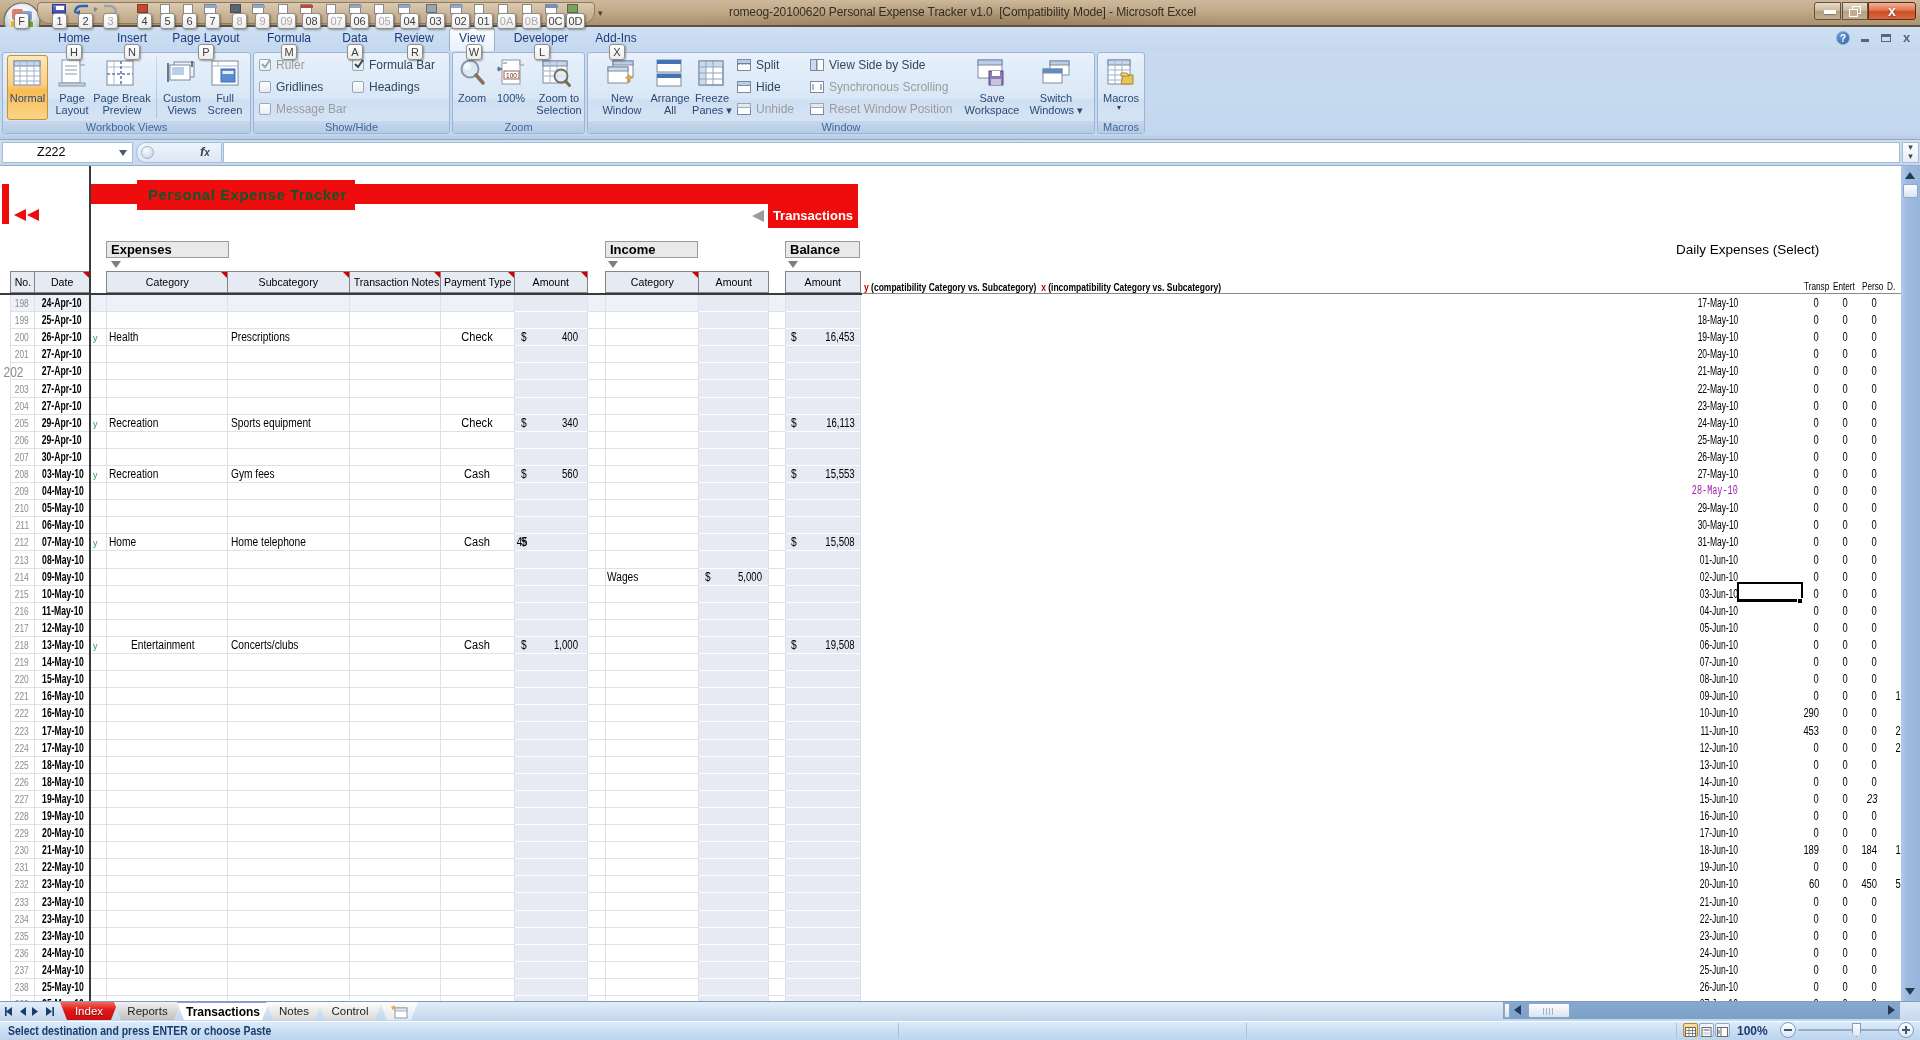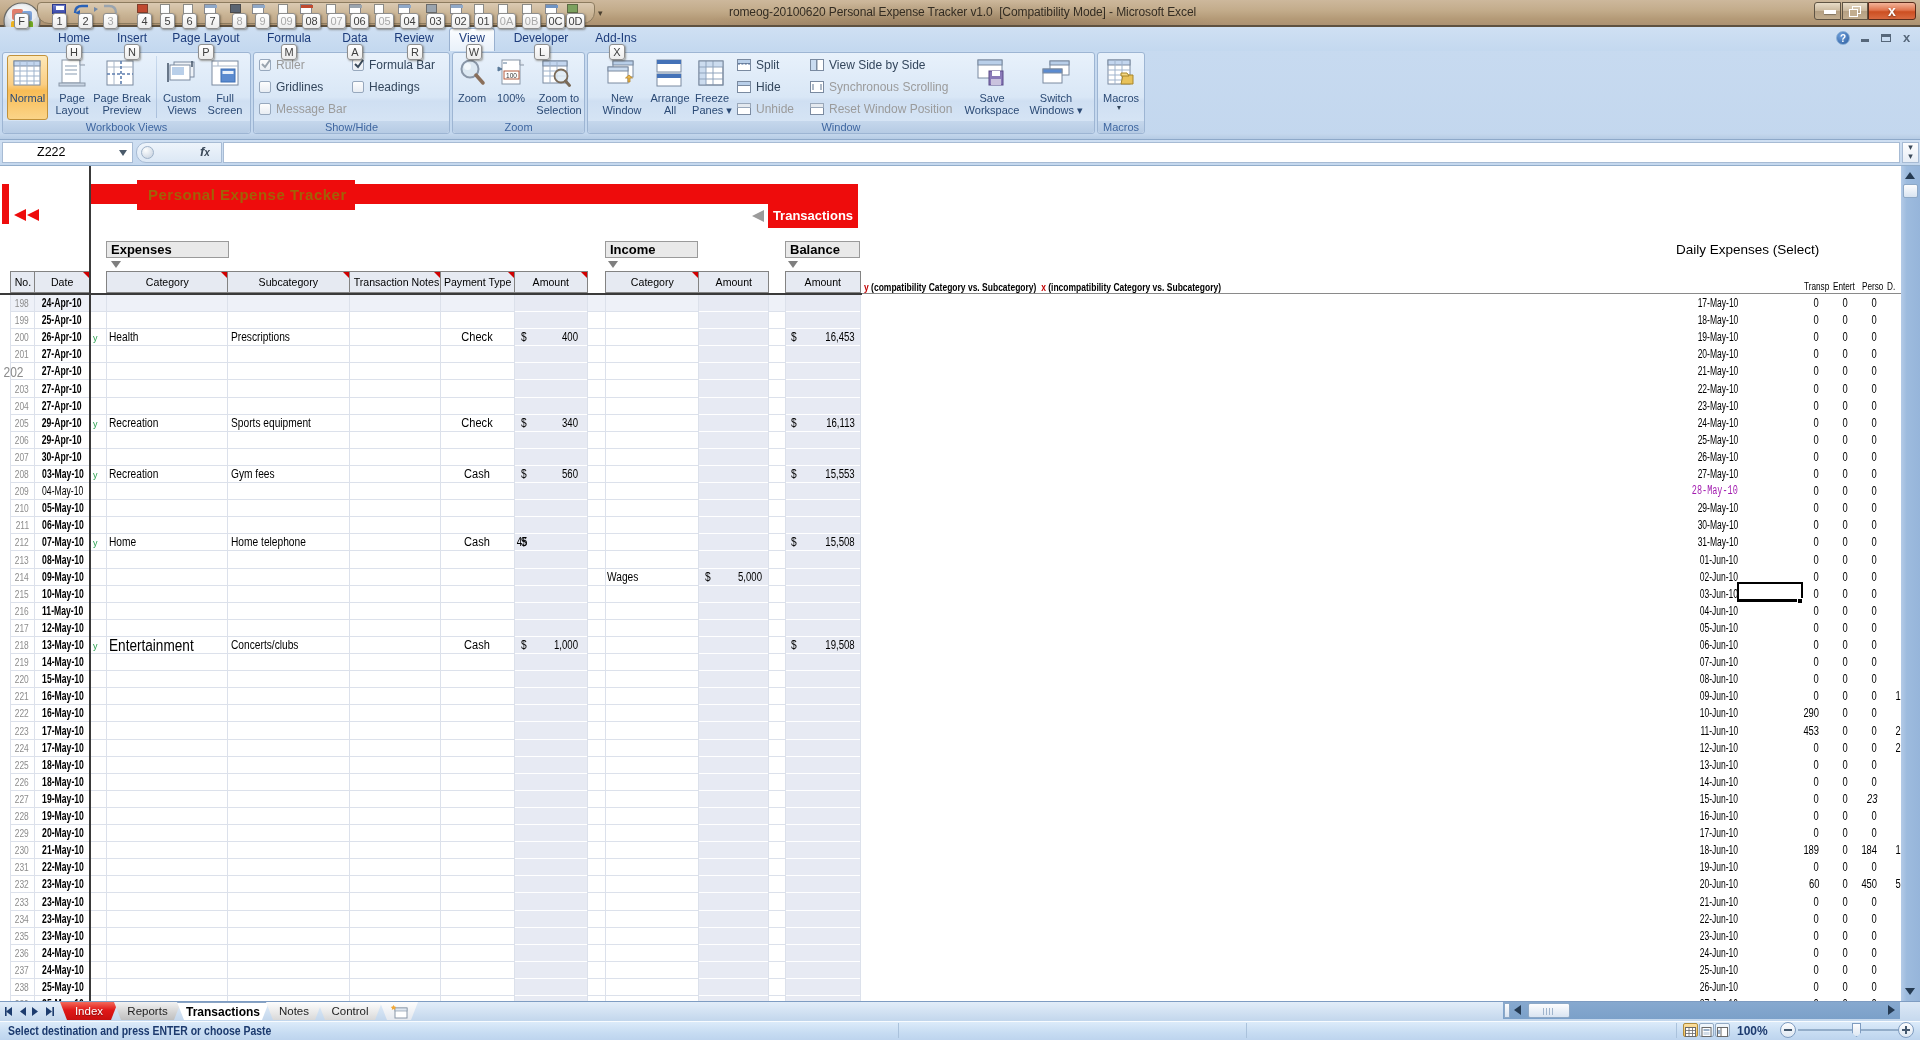--- a/index.html
+++ b/index.html
@@ -315,21 +315,21 @@
 <div class="ab" style="left:200px;top:144px;width:20px;height:17px;font-size:13px;font-style:italic;font-weight:bold;color:#3c4a5a;">f<span style="font-size:10px;">x</span></div>
 <div class="ab" style="left:223px;top:142px;width:1677px;height:21px;background:#fff;border:1px solid #a7bbd4;"></div>
 <div class="ab" style="left:1902px;top:142px;width:17px;height:21px;background:linear-gradient(#fdfdfe,#e8eef6);border:1px solid #a7bbd4;color:#3c4a5a;font-size:9px;line-height:9px;text-align:center;">▾<br>▾</div>
 <div class="ab" style="left:0;top:165px;width:1920px;height:1px;background:#93aecb;"></div>
 <div class="ab" style="left:0;top:166px;width:1901px;height:836px;background:#fff;overflow:hidden;" id="sheet">
 <div class="ab" style="left:2px;top:18px;width:7px;height:40px;background:#ee0c0c;"></div>
 <div class="tri ab" style="left:14px;top:43px;border-top:6px solid transparent;border-bottom:6px solid transparent;border-right:12px solid #ee0c0c;"></div>
 <div class="tri ab" style="left:27px;top:43px;border-top:6px solid transparent;border-bottom:6px solid transparent;border-right:12px solid #ee0c0c;"></div>
 <div class="ab" style="left:90px;top:18px;width:768px;height:20px;background:#ee0c0c;"></div>
 <div class="ab" style="left:137px;top:14px;width:218px;height:30px;background:#ee0c0c;"></div>
-<div class="ab" style="left:148px;top:14px;width:215px;height:30px;line-height:30px;color:#a16207;font-weight:bold;font-size:15px;letter-spacing:0.5px;">Personal Expense Tracker</div>
+<div class="ab" style="left:148px;top:14px;width:215px;height:30px;line-height:30px;color:#14532d;font-weight:bold;font-size:15px;letter-spacing:0.5px;">Personal Expense Tracker</div>
 <div class="tri ab" style="left:752px;top:44px;border-top:6px solid transparent;border-bottom:6px solid transparent;border-right:12px solid #9b9b9b;"></div>
 <div class="ab" style="left:768px;top:37px;width:90px;height:25px;background:#ee0c0c;color:#fff;font-weight:bold;font-size:13px;text-align:center;line-height:25px;">Transactions</div>
 <div class="ab" style="left:106px;top:75px;width:123px;height:17px;background:#e9e9e9;border:1px solid #9a9a9a;font-size:13px;font-weight:bold;color:#000;line-height:15px;padding-left:4px;">Expenses</div>
 <div class="ab" style="left:605px;top:75px;width:93px;height:17px;background:#e9e9e9;border:1px solid #9a9a9a;font-size:13px;font-weight:bold;color:#000;line-height:15px;padding-left:4px;">Income</div>
 <div class="ab" style="left:785px;top:75px;width:75px;height:17px;background:#e9e9e9;border:1px solid #9a9a9a;font-size:13px;font-weight:bold;color:#000;line-height:15px;padding-left:4px;">Balance</div>
 <div class="tri ab" style="left:111px;top:95px;border-left:5px solid transparent;border-right:5px solid transparent;border-top:7px solid #7f7f7f;"></div>
 <div class="tri ab" style="left:608px;top:95px;border-left:5px solid transparent;border-right:5px solid transparent;border-top:7px solid #7f7f7f;"></div>
 <div class="tri ab" style="left:788px;top:95px;border-left:5px solid transparent;border-right:5px solid transparent;border-top:7px solid #7f7f7f;"></div>
 <div class="hcell" style="left:10px;top:105px;width:25px;"><span style="display:inline-block;transform:scaleX(0.92);transform-origin:center center;white-space:nowrap;">No.</span></div>
 <div class="hcell" style="left:34px;top:105px;width:56px;"><span style="display:inline-block;transform:scaleX(0.92);transform-origin:center center;white-space:nowrap;">Date</span></div>
@@ -412,21 +412,21 @@
 <div class="ab" style="left:34px;top:300.0px;width:55px;height:17px;font-size:12px;font-weight:bold;text-align:center;line-height:17px;color:#000;"><span style="display:inline-block;transform:scaleX(0.72);transform-origin:center center;white-space:nowrap;">03-May-10</span></div>
 <div class="ab" style="left:93px;top:302.0px;width:12px;height:14px;font-size:9px;color:#2ba050;line-height:14px;">y</div>
 <div class="ab" style="left:109px;top:300.0px;width:118px;height:17px;font-size:12px;text-align:left;line-height:17px;color:#000;"><span style="display:inline-block;transform:scaleX(0.85);transform-origin:left center;white-space:nowrap;">Recreation</span></div>
 <div class="ab" style="left:231px;top:300.0px;width:118px;height:17px;font-size:12px;text-align:left;line-height:17px;color:#000;"><span style="display:inline-block;transform:scaleX(0.85);transform-origin:left center;white-space:nowrap;">Gym fees</span></div>
 <div class="ab" style="left:441px;top:300.0px;width:73px;height:17px;font-size:12px;text-align:center;line-height:17px;color:#000;"><span style="display:inline-block;transform:scaleX(0.92);transform-origin:center center;white-space:nowrap;">Cash</span></div>
 <div class="ab" style="left:521px;top:300.0px;width:12px;height:17px;font-size:12px;text-align:left;line-height:17px;color:#000;"><span style="display:inline-block;transform:scaleX(0.85);transform-origin:left center;white-space:nowrap;">$</span></div>
 <div class="ab" style="left:514px;top:300.0px;width:64px;height:17px;font-size:12px;text-align:right;line-height:17px;color:#000;"><span style="display:inline-block;transform:scaleX(0.8);transform-origin:right center;white-space:nowrap;">560</span></div>
 <div class="ab" style="left:791px;top:300.0px;width:12px;height:17px;font-size:12px;text-align:left;line-height:17px;color:#000;"><span style="display:inline-block;transform:scaleX(0.85);transform-origin:left center;white-space:nowrap;">$</span></div>
 <div class="ab" style="left:785px;top:300.0px;width:70px;height:17px;font-size:12px;text-align:right;line-height:17px;color:#000;"><span style="display:inline-block;transform:scaleX(0.8);transform-origin:right center;white-space:nowrap;">15,553</span></div>
 <div class="ab" style="left:10px;top:317.1px;width:24px;height:17px;font-size:10.5px;text-align:center;line-height:17px;color:#8c8c8c;"><span style="display:inline-block;transform:scaleX(0.8);transform-origin:center center;white-space:nowrap;">209</span></div>
-<div class="ab" style="left:34px;top:317.1px;width:55px;height:17px;font-size:12px;font-weight:normal;text-align:center;line-height:17px;color:#000;"><span style="display:inline-block;transform:scaleX(0.72);transform-origin:center center;white-space:nowrap;">04-May-10</span></div>
+<div class="ab" style="left:34px;top:317.1px;width:55px;height:17px;font-size:12px;font-weight:bold;text-align:center;line-height:17px;color:#000;"><span style="display:inline-block;transform:scaleX(0.72);transform-origin:center center;white-space:nowrap;">04-May-10</span></div>
 <div class="ab" style="left:10px;top:334.20000000000005px;width:24px;height:17px;font-size:10.5px;text-align:center;line-height:17px;color:#8c8c8c;"><span style="display:inline-block;transform:scaleX(0.8);transform-origin:center center;white-space:nowrap;">210</span></div>
 <div class="ab" style="left:34px;top:334.20000000000005px;width:55px;height:17px;font-size:12px;font-weight:bold;text-align:center;line-height:17px;color:#000;"><span style="display:inline-block;transform:scaleX(0.72);transform-origin:center center;white-space:nowrap;">05-May-10</span></div>
 <div class="ab" style="left:10px;top:351.29999999999995px;width:24px;height:17px;font-size:10.5px;text-align:center;line-height:17px;color:#8c8c8c;"><span style="display:inline-block;transform:scaleX(0.8);transform-origin:center center;white-space:nowrap;">211</span></div>
 <div class="ab" style="left:34px;top:351.29999999999995px;width:55px;height:17px;font-size:12px;font-weight:bold;text-align:center;line-height:17px;color:#000;"><span style="display:inline-block;transform:scaleX(0.72);transform-origin:center center;white-space:nowrap;">06-May-10</span></div>
 <div class="ab" style="left:10px;top:368.4000000000001px;width:24px;height:17px;font-size:10.5px;text-align:center;line-height:17px;color:#8c8c8c;"><span style="display:inline-block;transform:scaleX(0.8);transform-origin:center center;white-space:nowrap;">212</span></div>
 <div class="ab" style="left:34px;top:368.4000000000001px;width:55px;height:17px;font-size:12px;font-weight:bold;text-align:center;line-height:17px;color:#000;"><span style="display:inline-block;transform:scaleX(0.72);transform-origin:center center;white-space:nowrap;">07-May-10</span></div>
 <div class="ab" style="left:93px;top:370.4000000000001px;width:12px;height:14px;font-size:9px;color:#2ba050;line-height:14px;">y</div>
 <div class="ab" style="left:109px;top:368.4000000000001px;width:118px;height:17px;font-size:12px;text-align:left;line-height:17px;color:#000;"><span style="display:inline-block;transform:scaleX(0.85);transform-origin:left center;white-space:nowrap;">Home</span></div>
 <div class="ab" style="left:231px;top:368.4000000000001px;width:118px;height:17px;font-size:12px;text-align:left;line-height:17px;color:#000;"><span style="display:inline-block;transform:scaleX(0.85);transform-origin:left center;white-space:nowrap;">Home telephone</span></div>
 <div class="ab" style="left:441px;top:368.4000000000001px;width:73px;height:17px;font-size:12px;text-align:center;line-height:17px;color:#000;"><span style="display:inline-block;transform:scaleX(0.92);transform-origin:center center;white-space:nowrap;">Cash</span></div>
@@ -443,21 +443,21 @@
 <div class="ab" style="left:698px;top:402.6px;width:64px;height:17px;font-size:12px;text-align:right;line-height:17px;color:#000;"><span style="display:inline-block;transform:scaleX(0.8);transform-origin:right center;white-space:nowrap;">5,000</span></div>
 <div class="ab" style="left:10px;top:419.70000000000005px;width:24px;height:17px;font-size:10.5px;text-align:center;line-height:17px;color:#8c8c8c;"><span style="display:inline-block;transform:scaleX(0.8);transform-origin:center center;white-space:nowrap;">215</span></div>
 <div class="ab" style="left:34px;top:419.70000000000005px;width:55px;height:17px;font-size:12px;font-weight:bold;text-align:center;line-height:17px;color:#000;"><span style="display:inline-block;transform:scaleX(0.72);transform-origin:center center;white-space:nowrap;">10-May-10</span></div>
 <div class="ab" style="left:10px;top:436.79999999999995px;width:24px;height:17px;font-size:10.5px;text-align:center;line-height:17px;color:#8c8c8c;"><span style="display:inline-block;transform:scaleX(0.8);transform-origin:center center;white-space:nowrap;">216</span></div>
 <div class="ab" style="left:34px;top:436.79999999999995px;width:55px;height:17px;font-size:12px;font-weight:bold;text-align:center;line-height:17px;color:#000;"><span style="display:inline-block;transform:scaleX(0.72);transform-origin:center center;white-space:nowrap;">11-May-10</span></div>
 <div class="ab" style="left:10px;top:453.9000000000001px;width:24px;height:17px;font-size:10.5px;text-align:center;line-height:17px;color:#8c8c8c;"><span style="display:inline-block;transform:scaleX(0.8);transform-origin:center center;white-space:nowrap;">217</span></div>
 <div class="ab" style="left:34px;top:453.9000000000001px;width:55px;height:17px;font-size:12px;font-weight:bold;text-align:center;line-height:17px;color:#000;"><span style="display:inline-block;transform:scaleX(0.72);transform-origin:center center;white-space:nowrap;">12-May-10</span></div>
 <div class="ab" style="left:10px;top:471.0px;width:24px;height:17px;font-size:10.5px;text-align:center;line-height:17px;color:#8c8c8c;"><span style="display:inline-block;transform:scaleX(0.8);transform-origin:center center;white-space:nowrap;">218</span></div>
 <div class="ab" style="left:34px;top:471.0px;width:55px;height:17px;font-size:12px;font-weight:bold;text-align:center;line-height:17px;color:#000;"><span style="display:inline-block;transform:scaleX(0.72);transform-origin:center center;white-space:nowrap;">13-May-10</span></div>
 <div class="ab" style="left:93px;top:473.0px;width:12px;height:14px;font-size:9px;color:#2ba050;line-height:14px;">y</div>
-<div class="ab" style="left:109px;top:471.0px;width:118px;height:17px;font-size:16px;text-align:left;line-height:17px;color:#000;"><span style="display:inline-block;transform:scaleX(0.85);transform-origin:left center;white-space:nowrap;">Entertainment</span></div>
+<div class="ab" style="left:109px;top:471.0px;width:118px;height:17px;font-size:12px;text-align:center;line-height:17px;color:#000;"><span style="display:inline-block;transform:scaleX(0.85);transform-origin:left center;white-space:nowrap;">Entertainment</span></div>
 <div class="ab" style="left:231px;top:471.0px;width:118px;height:17px;font-size:12px;text-align:left;line-height:17px;color:#000;"><span style="display:inline-block;transform:scaleX(0.85);transform-origin:left center;white-space:nowrap;">Concerts/clubs</span></div>
 <div class="ab" style="left:441px;top:471.0px;width:73px;height:17px;font-size:12px;text-align:center;line-height:17px;color:#000;"><span style="display:inline-block;transform:scaleX(0.92);transform-origin:center center;white-space:nowrap;">Cash</span></div>
 <div class="ab" style="left:521px;top:471.0px;width:12px;height:17px;font-size:12px;text-align:left;line-height:17px;color:#000;"><span style="display:inline-block;transform:scaleX(0.85);transform-origin:left center;white-space:nowrap;">$</span></div>
 <div class="ab" style="left:514px;top:471.0px;width:64px;height:17px;font-size:12px;text-align:right;line-height:17px;color:#000;"><span style="display:inline-block;transform:scaleX(0.8);transform-origin:right center;white-space:nowrap;">1,000</span></div>
 <div class="ab" style="left:791px;top:471.0px;width:12px;height:17px;font-size:12px;text-align:left;line-height:17px;color:#000;"><span style="display:inline-block;transform:scaleX(0.85);transform-origin:left center;white-space:nowrap;">$</span></div>
 <div class="ab" style="left:785px;top:471.0px;width:70px;height:17px;font-size:12px;text-align:right;line-height:17px;color:#000;"><span style="display:inline-block;transform:scaleX(0.8);transform-origin:right center;white-space:nowrap;">19,508</span></div>
 <div class="ab" style="left:10px;top:488.1px;width:24px;height:17px;font-size:10.5px;text-align:center;line-height:17px;color:#8c8c8c;"><span style="display:inline-block;transform:scaleX(0.8);transform-origin:center center;white-space:nowrap;">219</span></div>
 <div class="ab" style="left:34px;top:488.1px;width:55px;height:17px;font-size:12px;font-weight:bold;text-align:center;line-height:17px;color:#000;"><span style="display:inline-block;transform:scaleX(0.72);transform-origin:center center;white-space:nowrap;">14-May-10</span></div>
 <div class="ab" style="left:10px;top:505.20000000000005px;width:24px;height:17px;font-size:10.5px;text-align:center;line-height:17px;color:#8c8c8c;"><span style="display:inline-block;transform:scaleX(0.8);transform-origin:center center;white-space:nowrap;">220</span></div>
 <div class="ab" style="left:34px;top:505.20000000000005px;width:55px;height:17px;font-size:12px;font-weight:bold;text-align:center;line-height:17px;color:#000;"><span style="display:inline-block;transform:scaleX(0.72);transform-origin:center center;white-space:nowrap;">15-May-10</span></div>

